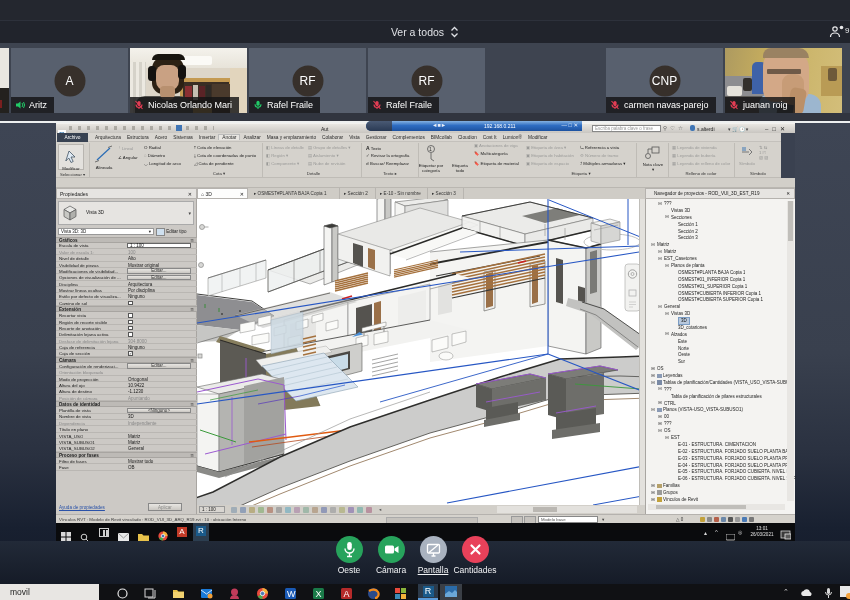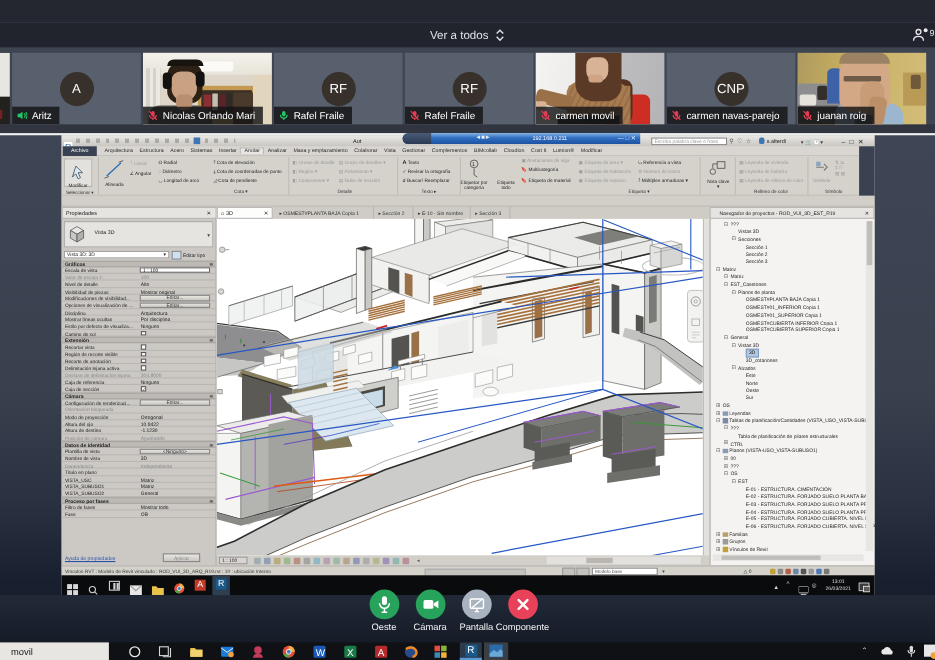--- a/index.html
+++ b/index.html
@@ -119,39 +119,20 @@
     <div class="avatar">RF</div>
     <div class="nlabel"><svg width="10" height="10" viewBox="0 0 10 10">
           <g stroke="#e33d54" stroke-width="1.1" fill="none">
             <rect x="3.4" y="1" width="3.2" height="5" rx="1.6" fill="#e33d54" stroke="none"></rect>
             <path d="M2 4.5a3 3 0 0 0 6 0M5 7.5v1.6"></path>
             <path d="M1.5 1l7 8"></path>
           </g>
         </svg>Rafel Fraile</div>
   </div>
 
-  <div class="tile" style="left:487px;background:linear-gradient(100deg,#f5f4f2 0%,#eceaea 38%,#bdbdbf 60%,#b4b4b6 100%);">
-    <div style="position:absolute;left:78px;top:38px;width:26px;height:27px;background:#cd2d22;border-radius:4px 6px 0 0;"></div>
-    <div style="position:absolute;left:62px;top:24px;width:26px;height:42px;background:#53331f;border-radius:0 8px 10px 4px;"></div>
-    <div style="position:absolute;left:28px;top:26px;width:58px;height:39px;background:#a87c52;border-radius:12px 16px 0 0;"></div>
-    <div style="position:absolute;left:30px;top:30px;width:56px;height:35px;background:repeating-linear-gradient(115deg,#a87c52 0 3px,#9a6f46 3px 5px);"></div>
-    <div style="position:absolute;left:0px;top:36px;width:34px;height:13px;background:#9a7048;transform:rotate(14deg);border-radius:4px;"></div>
-    <div style="position:absolute;left:36px;top:0px;width:42px;height:44px;background:#5a3a26;border-radius:0 0 14px 16px;"></div>
-    <div style="position:absolute;left:46px;top:4px;width:20px;height:22px;background:#d8b396;border-radius:7px 7px 9px 9px;"></div>
-    <div style="position:absolute;left:48px;top:20px;width:13px;height:7px;background:#cfa386;border-radius:3px;"></div>
-    <div style="position:absolute;left:20px;top:57px;width:56px;height:13px;background:#27231f;"></div>
-    <div style="position:absolute;left:0px;top:44px;width:10px;height:8px;background:#d8b396;border-radius:3px;"></div>
-    <div class="nlabel"><svg width="10" height="10" viewBox="0 0 10 10">
-          <g stroke="#e33d54" stroke-width="1.1" fill="none">
-            <rect x="3.4" y="1" width="3.2" height="5" rx="1.6" fill="#e33d54" stroke="none"></rect>
-            <path d="M2 4.5a3 3 0 0 0 6 0M5 7.5v1.6"></path>
-            <path d="M1.5 1l7 8"></path>
-          </g>
-        </svg>carmen movil</div>
-  </div>
 
   <div class="tile" style="left:725px;background:linear-gradient(100deg,#ad9a60 0%,#c3ab5e 30%,#cdb76e 70%,#d3be7a 100%);">
     <div style="position:absolute;left:0px;top:28px;width:40px;height:26px;background:#8d8d90;"></div>
     <div style="position:absolute;left:0px;top:48px;width:44px;height:17px;background:#5e5c58;"></div>
     <div style="position:absolute;left:2px;top:38px;width:15px;height:10px;background:#e5e2da;border-radius:2px;"></div>
     <div style="position:absolute;left:18px;top:30px;width:9px;height:13px;background:#33302c;border-radius:2px;"></div>
     <div style="position:absolute;left:27px;top:14px;width:17px;height:32px;background:#3e62a8;border-radius:5px 8px 0 0;"></div>
     <div style="position:absolute;left:96px;top:18px;width:22px;height:30px;background:#b99b55;"></div>
     <div style="position:absolute;left:103px;top:20px;width:9px;height:13px;background:#6e5a3a;border-radius:2px;"></div>
     <div style="position:absolute;left:34px;top:46px;width:62px;height:24px;background:#9cb6cf;border-radius:10px 12px 0 0;"></div>
@@ -940,29 +921,29 @@
     <div class="clab" style="left:356px;">Cámara</div>
   <div class="cbtn" style="left:420px;background:#a9b2bf;">
     <svg width="27" height="27" viewBox="0 0 27 27">
         <g stroke="#fff" stroke-width="1.3" fill="none">
           <rect x="7.5" y="8.5" width="12" height="8.5" rx="1"></rect>
           <path d="M11.5 20h4M13.5 17v3"></path>
           <path d="M9 16.5L18 9"></path>
         </g>
       </svg>
   </div>
-    <div class="clab" style="left:398px;">Pantalla</div>
+    <div class="clab" style="left:398px;text-decoration:underline;">Pantalla</div>
   <div class="cbtn" style="left:462px;background:#e8415a;">
     <svg width="27" height="27" viewBox="0 0 27 27">
         <g stroke="#fff" stroke-width="2.2" stroke-linecap="round">
           <path d="M9.5 9.5l8 8M17.5 9.5l-8 8"></path>
         </g>
       </svg>
   </div>
-    <div class="clab" style="left:440px;">Componente</div>
+    <div class="clab" style="left:440px;">Cantidades</div>
 </div>
 <div class="abs" id="task"></div>
 <div class="abs" id="search">movil</div>
 <div class="abs" id="taskicons">
     <div class="ticon" style="left:116px;"><svg width="13" height="13">
         <circle cx="6.5" cy="6.5" r="4.5" fill="none" stroke="#e8e8e8" stroke-width="1.2"></circle>
       </svg></div>
     <div class="ticon" style="left:144px;"><svg width="13" height="13">
         <rect x="1" y="2" width="8" height="8" fill="none" stroke="#d8d8d8" stroke-width="1"></rect>
         <path d="M11 3v8H4" stroke="#d8d8d8" fill="none"></path>

